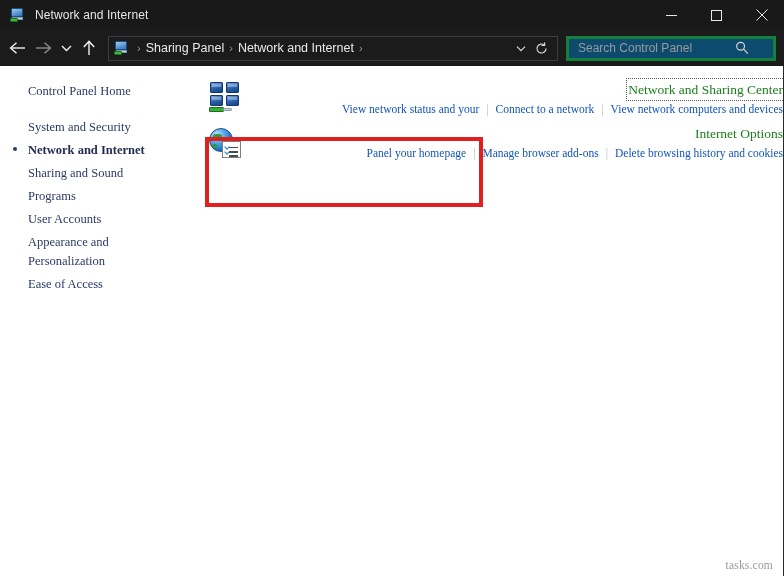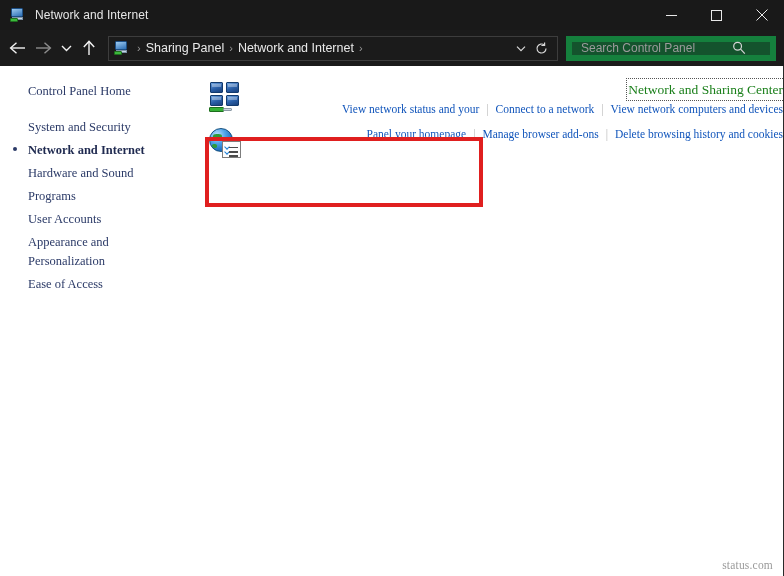--- a/index.html
+++ b/index.html
@@ -89,22 +89,22 @@
   .addr-chev, .addr-refresh {
     color:#d8d8d8; flex:0 0 auto;
     display:flex; align-items:center; justify-content:center;
     width:20px; height:20px;
   }
 
   .searchbox {
     width:210px; height:25px;
     flex:0 0 210px;
     margin-left:8px;
-    border:6px solid #15803d;
-    background:#14532d;
+    border:3px solid #15803d;
+    background:#0c4a6e;
     display:flex; align-items:center;
     padding:0 24px 0 9px;
   }
   .search-ph {
     color:#9b9b9b; font-size:12px;
     flex:1 1 auto; white-space:nowrap; overflow:hidden;
   }
   .search-icon { color:#d6d6d6; flex:0 0 auto; display:flex; }
 
   
@@ -366,21 +366,21 @@
       </span>
     </div>
   </div>
 
   <div class="body">
 
     <div class="sidebar">
       <div class="side-item home">Control Panel Home</div>
       <div class="side-item">System and Security</div>
       <div class="side-item current">Network and Internet</div>
-      <div class="side-item">Hardware and Sound</div>
+      <div class="side-item">Sharing and Sound</div>
       <div class="side-item">Programs</div>
       <div class="side-item">User Accounts</div>
       <div class="side-item" style="width:120px;">Appearance and Personalization</div>
       <div class="side-item">Ease of Access</div>
     </div>
 
     <div class="content">
 
       <div class="cat-row">
         <div class="cat-icon">
@@ -410,25 +410,26 @@
           </span>
           <span class="doc">
             <span class="chk" style="top:3px;"></span>
             <span class="dl" style="top:4.5px;"></span>
             <span class="chk" style="top:8px;"></span>
             <span class="dl" style="top:9px;"></span>
             <span class="dl" style="top:13px;"></span>
           </span>
         </div>
         <div class="cat-text">
+          <div class="cat-title">Internet Options</div>
           <div class="cat-links">
             <a href="#">Panel your homepage</a><span class="link-sep">|</span><a href="#">Manage browser add-ons</a><span class="link-sep">|</span><a href="#">Delete browsing history and cookies</a>
           </div>
         </div>
       </div>
 
-      <div class="watermark">status.com</div>
+      <div class="watermark">tasks.com</div>
     </div>
 
     <div class="redbox"></div>
 
   </div>
 </div>
 
 </body></html>

